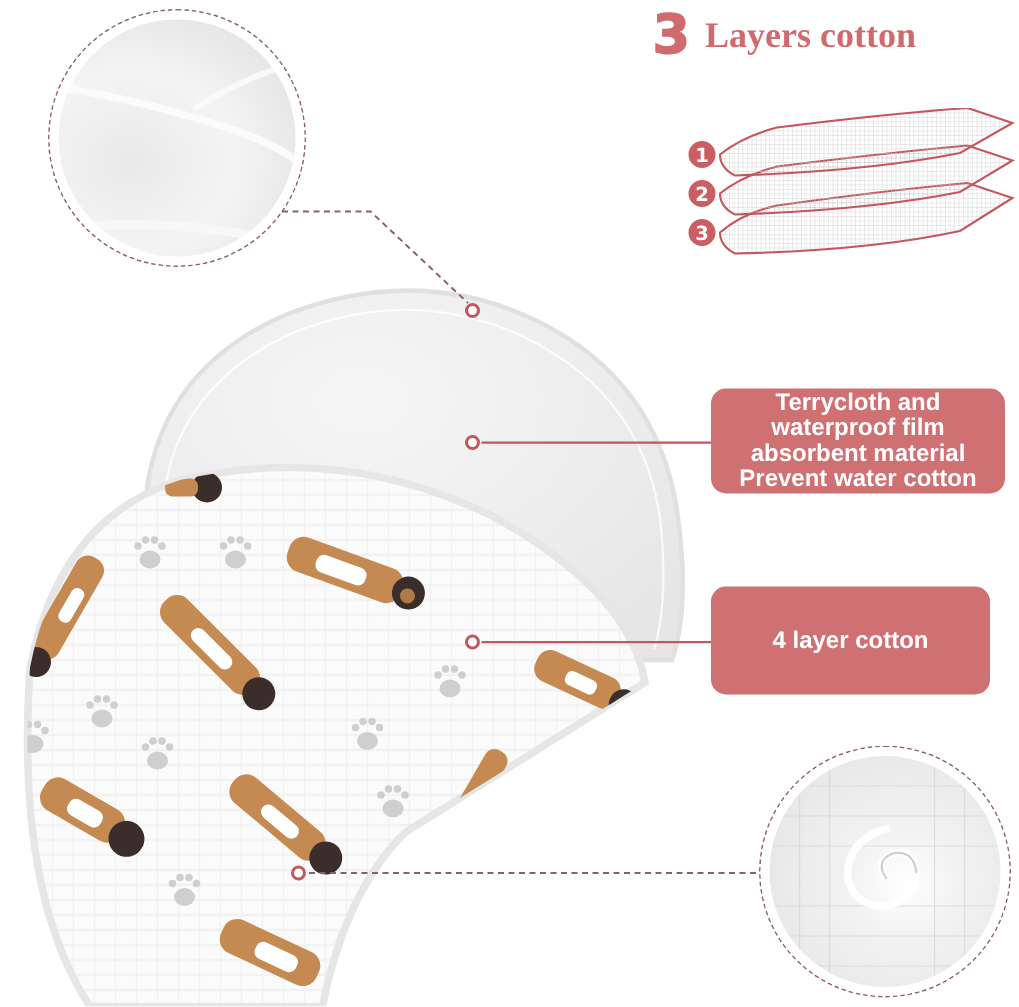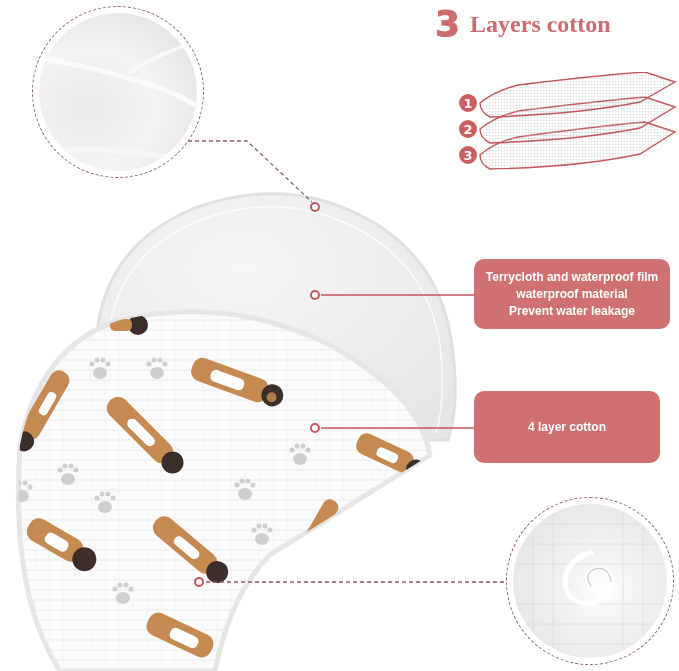--- a/index.html
+++ b/index.html
@@ -5,21 +5,21 @@
     html, body { margin:0; padding:0; background:#ffffff; }
     body { width:679px; height:671px; position:relative; overflow:hidden; font-family:"Liberation Sans", sans-serif; }
     .abs { position:absolute; }
 
     
     .title { left:435px; top:4px; display:flex; align-items:center; color:#cf6b6e; }
     .title .num { font-family:"DejaVu Sans", sans-serif; font-weight:bold; font-size:36px; line-height:40px; margin-right:10px; -webkit-text-stroke:1px #cf6b6e; }
     .title .txt { font-family:Liberation Serif, serif; font-weight:bold; font-size:24px; line-height:40px; }
 
     
-    .callout { background:#cf7072; color:#ffffff; border-radius:10px; font-weight:bold; font-size:12px; line-height:17px; text-align:center; display:flex; flex-direction:column; justify-content:center; align-items:center; }
+    .callout { background:#cf7072; color:#ffffff; border-radius:10px; font-weight:bold; font-size:16px; line-height:17px; text-align:center; display:flex; flex-direction:column; justify-content:center; align-items:center; }
     .callout span { display:block; }
 
     
     .detail-circle { border-radius:50%; border:1.5px dashed #8a6068; box-sizing:border-box; overflow:hidden; }
     .circle-inner { position:absolute; inset:6px; border-radius:50%; overflow:hidden; }
 
     .pin { width:10px; height:10px; border:2px solid #c2575d; border-radius:50%; background:#ffffff; box-sizing:border-box; }
   </style>
 </head>
 <body>
@@ -230,19 +230,19 @@
   <line x1="206" y1="582" x2="506" y2="582" stroke="#8a6068" stroke-width="1.3" stroke-dasharray="4 3"></line>
 </svg>
 
 <div class="abs pin" style="left:310px;top:202px;"></div>
 <div class="abs pin" style="left:310px;top:290px;"></div>
 <div class="abs pin" style="left:310px;top:423px;"></div>
 <div class="abs pin" style="left:194px;top:577px;"></div>
 
 <div class="abs callout" style="left:474px;top:259px;width:196px;height:70px;">
   <span>Terrycloth and waterproof film</span>
-  <span>waterproof material</span>
-  <span>Prevent water leakage</span>
+  <span>absorbent material</span>
+  <span>Prevent water cotton</span>
 </div>
 
 <div class="abs callout" style="left:474px;top:391px;width:186px;height:72px;">
   <span>4 layer cotton</span>
 </div>
 
 </body></html>

